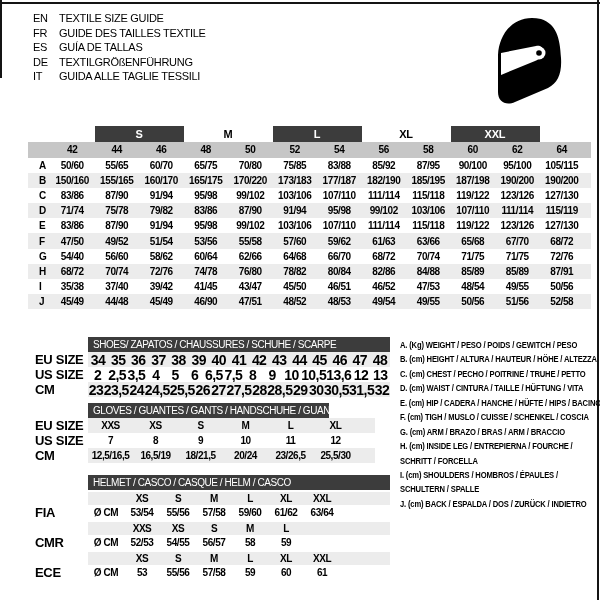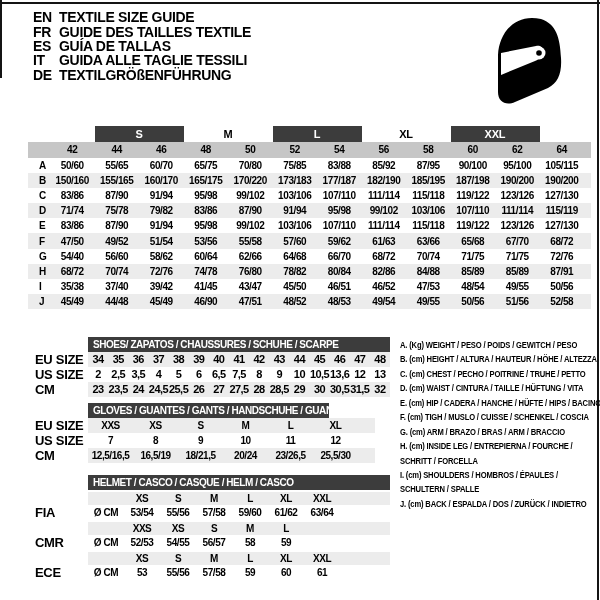--- a/index.html
+++ b/index.html
@@ -4,21 +4,21 @@
 <style>
   html,body{margin:0;padding:0}
   #page{position:relative;width:600px;height:600px;background:#fff;overflow:hidden;
         font-family:"Liberation Sans",sans-serif;color:#000}
   
   #top-line{position:absolute;left:0;top:2px;width:600px;height:2px;background:#141414}
   #right-line{position:absolute;left:597px;top:0;width:2px;height:600px;background:#141414}
   #left-line{position:absolute;left:0;top:0;width:2px;height:78px;background:#141414}
   
   #langs{position:absolute;left:33px;top:10px}
-  .lang-row{display:flex;height:14.4px;align-items:center;font-size:14px;font-weight:700;letter-spacing:-0.3px}
+  .lang-row{display:flex;height:14.4px;align-items:flex-end;font-size:11px;font-weight:400;letter-spacing:-0.3px}
   .lang-code{width:26px}
   
   #helmet-icon{position:absolute;left:492px;top:16px;width:72px;height:90px}
   
   #main-table{position:absolute;left:28px;top:126px;width:563px}
   .bars{display:grid;grid-template-columns:22px 44.5px repeat(5,89px) 44.5px;height:16px}
   .bar{display:flex;align-items:center;justify-content:center;font-size:11px;font-weight:700;letter-spacing:-0.2px}
   .bar.dark{background:#3c3c3c;color:#fff}
   .nums{display:grid;grid-template-columns:22px repeat(12,44.5px);height:15.5px;background:#c6c6c6}
   .drow{display:grid;grid-template-columns:22px repeat(12,44.5px);height:15.2px}
@@ -28,32 +28,32 @@
   .mlbl{justify-content:flex-start;padding-left:11px}
   
   .ltable{position:absolute;left:30px}
   #shoes-table{top:337px}
   #gloves-table{top:403px}
   #helmet-table{top:475px}
   .srow{display:flex;height:15px}
   .slbl{width:58px;display:flex;align-items:center;padding-left:5px;font-size:13px;font-weight:700;
         letter-spacing:-0.3px;box-sizing:border-box}
   .tbar{height:15px;background:#3c3c3c;color:#fff;display:flex;align-items:center;padding-left:5px;
-        font-size:10px;font-weight:700;letter-spacing:-0.45px;width:302px;box-sizing:border-box;white-space:nowrap}
+        font-size:10px;font-weight:400;letter-spacing:-0.45px;width:302px;box-sizing:border-box;white-space:nowrap}
   .gloves .tbar{width:241px}
   .varea{display:grid;width:302px}
   .varea.shaded{background:#ececec}
   .shoes .varea{grid-template-columns:repeat(15,1fr)}
   .gloves .varea{width:287px;grid-template-columns:repeat(6,45px) 1fr}
   .helmet-t .varea{grid-template-columns:36px repeat(6,36px) 1fr}
   .helmet-t .srow.sz{height:13px;margin-top:2px}
   .helmet-t .srow.val{height:15px}
   .vcell{display:flex;align-items:center;justify-content:center;font-size:10px;font-weight:700;
          letter-spacing:-0.45px;white-space:nowrap}
-  .shoes .vcell{font-size:11px;letter-spacing:-0.55px}
+  .shoes .vcell{font-size:14px;letter-spacing:-0.55px}
   
   #legend{position:absolute;left:400px;top:338px;width:196px}
   .lg-line{white-space:nowrap;height:14.45px;line-height:14.45px;font-size:9.5px;font-weight:700;
            letter-spacing:-0.2px;transform:scaleX(0.8);transform-origin:0 50%}
 </style>
 </head>
 <body>
 
 <div id="page">
   <div id="top-line"></div>
@@ -67,26 +67,26 @@
       </div>
       <div class="lang-row">
         <div class="lang-code">FR</div>
         <div class="lang-text">GUIDE DES TAILLES TEXTILE</div>
       </div>
       <div class="lang-row">
         <div class="lang-code">ES</div>
         <div class="lang-text">GUÍA DE TALLAS</div>
       </div>
       <div class="lang-row">
+        <div class="lang-code">DE</div>
+        <div class="lang-text">TEXTILGRÖßENFÜHRUNG</div>
+      </div>
+      <div class="lang-row">
         <div class="lang-code">IT</div>
         <div class="lang-text">GUIDA ALLE TAGLIE TESSILI</div>
-      </div>
-      <div class="lang-row">
-        <div class="lang-code">DE</div>
-        <div class="lang-text">TEXTILGRÖßENFÜHRUNG</div>
       </div>
     </div>
 
   <svg id="helmet-icon" viewBox="0 0 72 90">
     <path d="M49,3 C23,-3 7,17 6,39 L6,76 C6,86 14,90 23,86 L56,72 C66,67 70,57 69,42 C68,21 64,8 49,3 Z" fill="#000"></path>
     <path d="M9,37 L44,30 C49,29 51,32 51,36 C51,40 48,43 43,45 L9,59 Z" fill="#fff"></path>
     <circle cx="47" cy="37" r="6.5" fill="#fff"></circle>
     <circle cx="47" cy="37" r="2.8" fill="#000"></circle>
   </svg>
 

